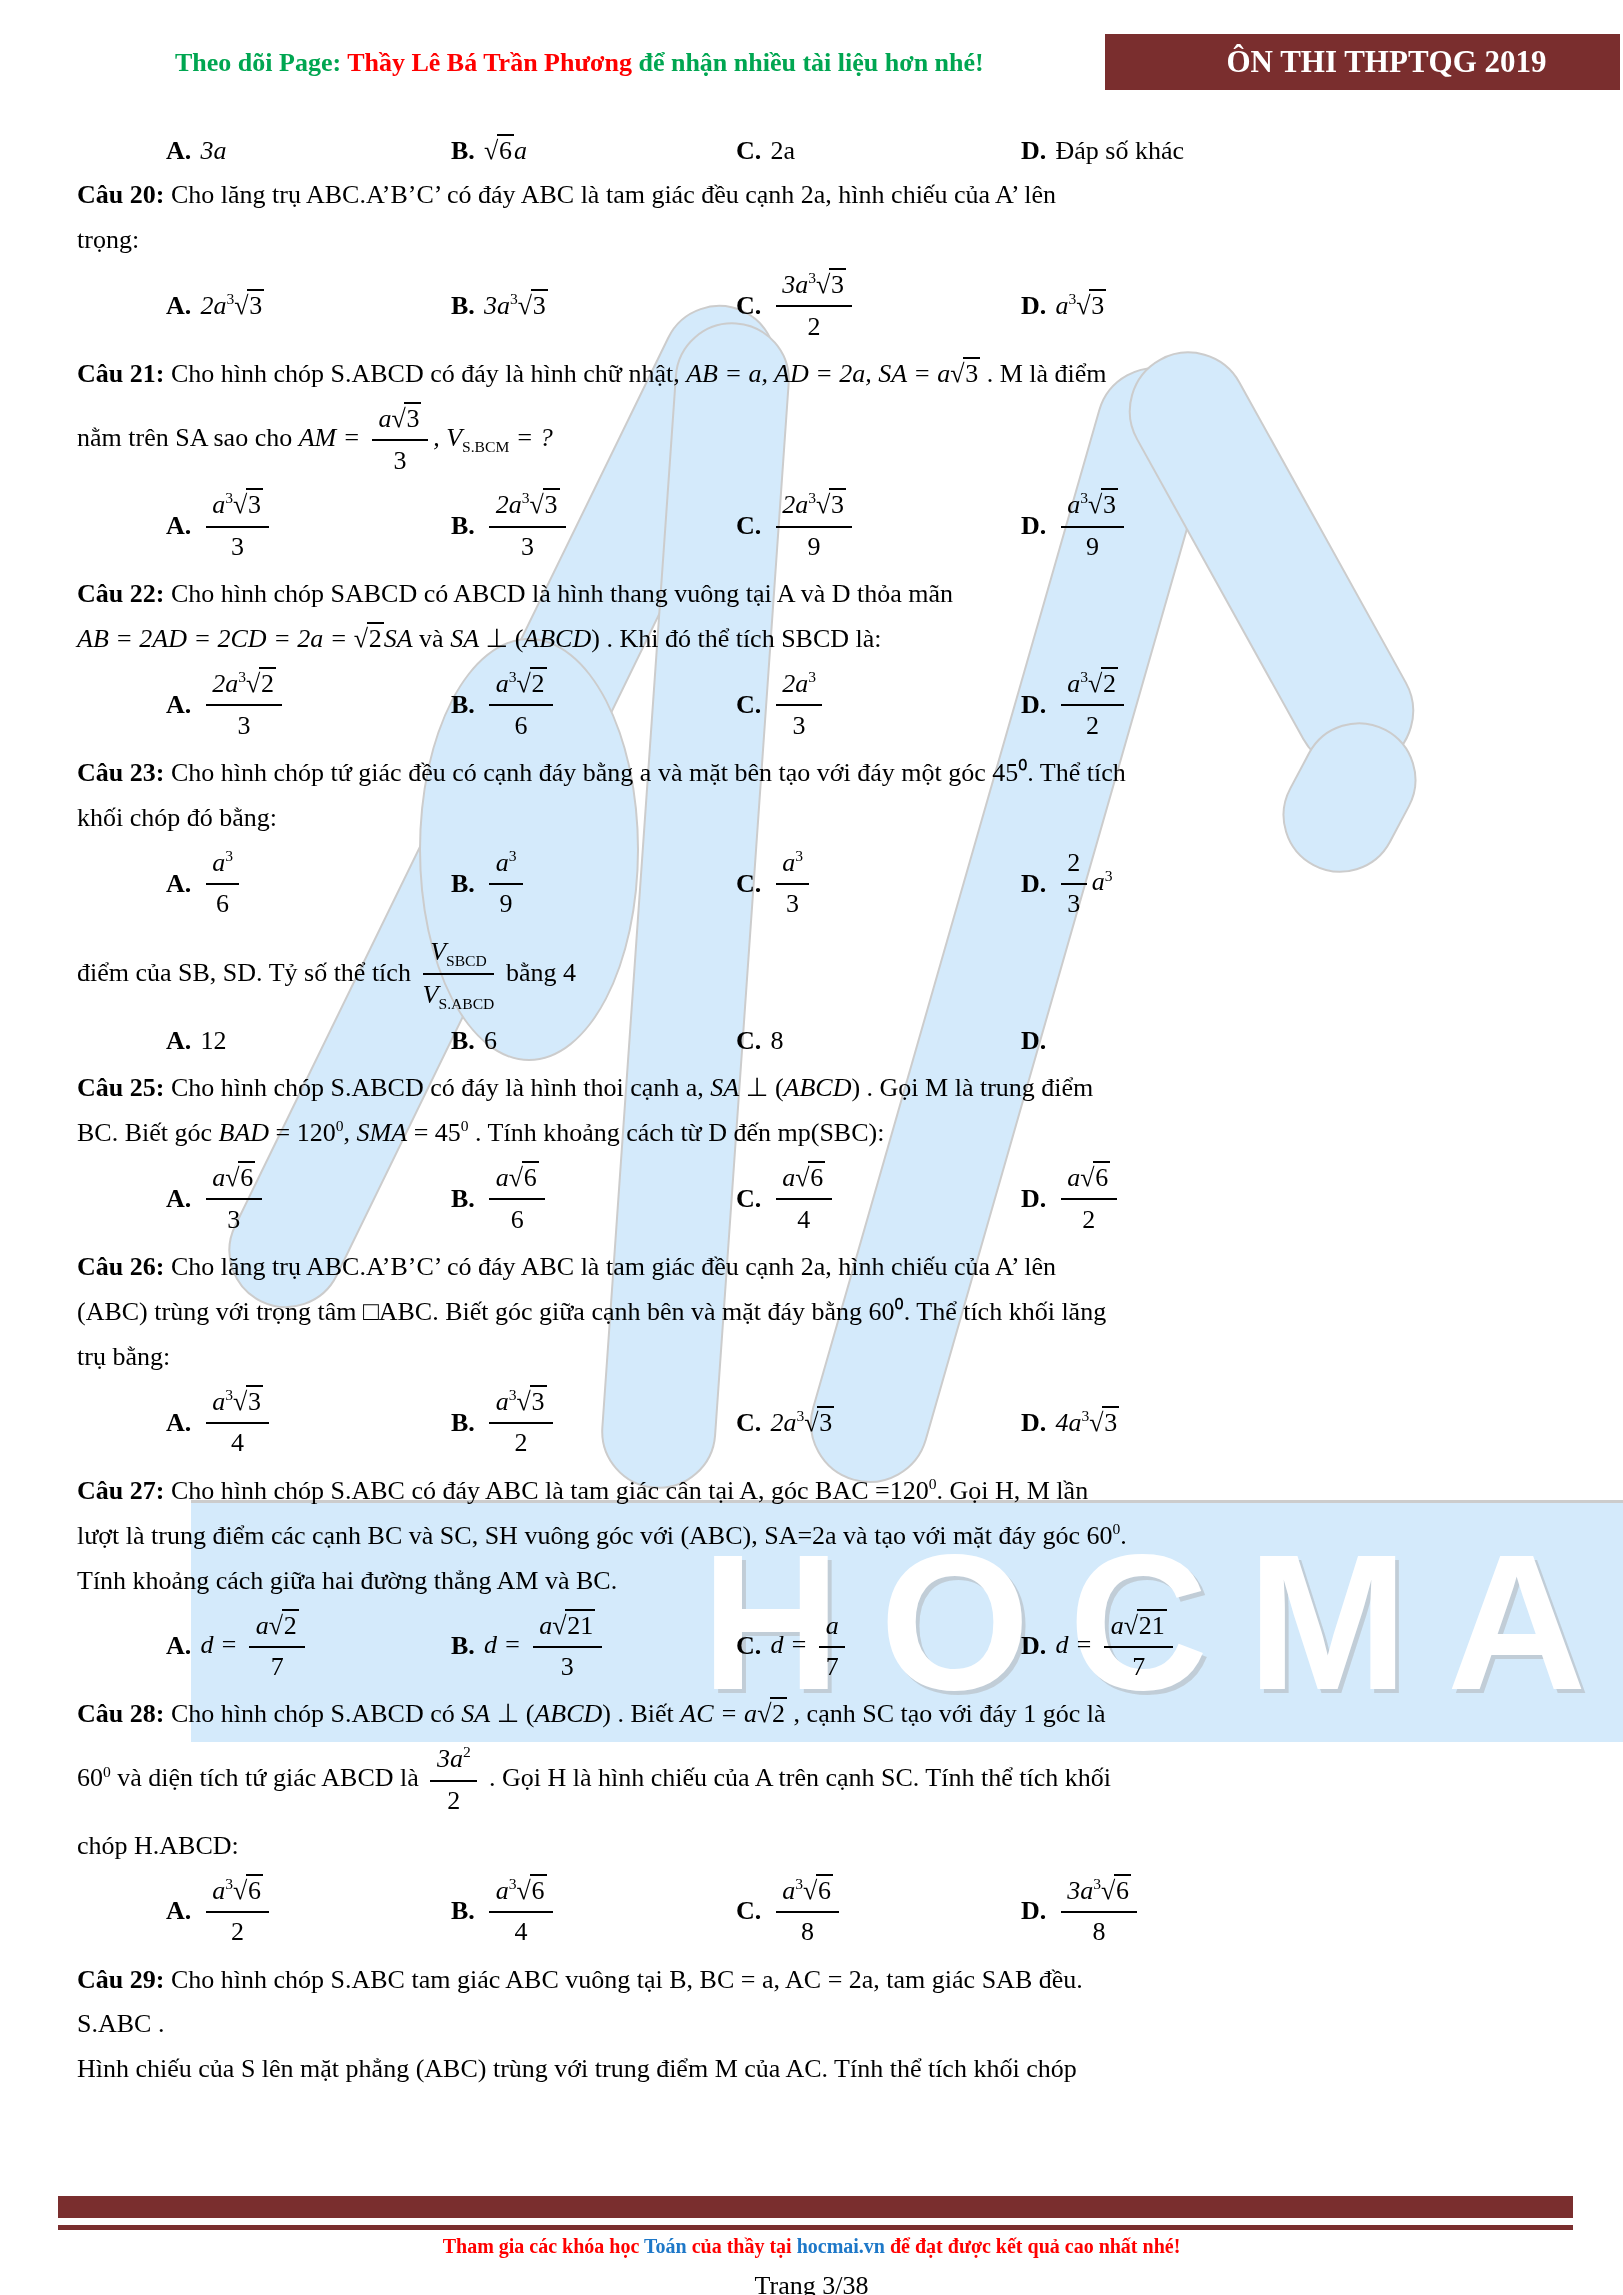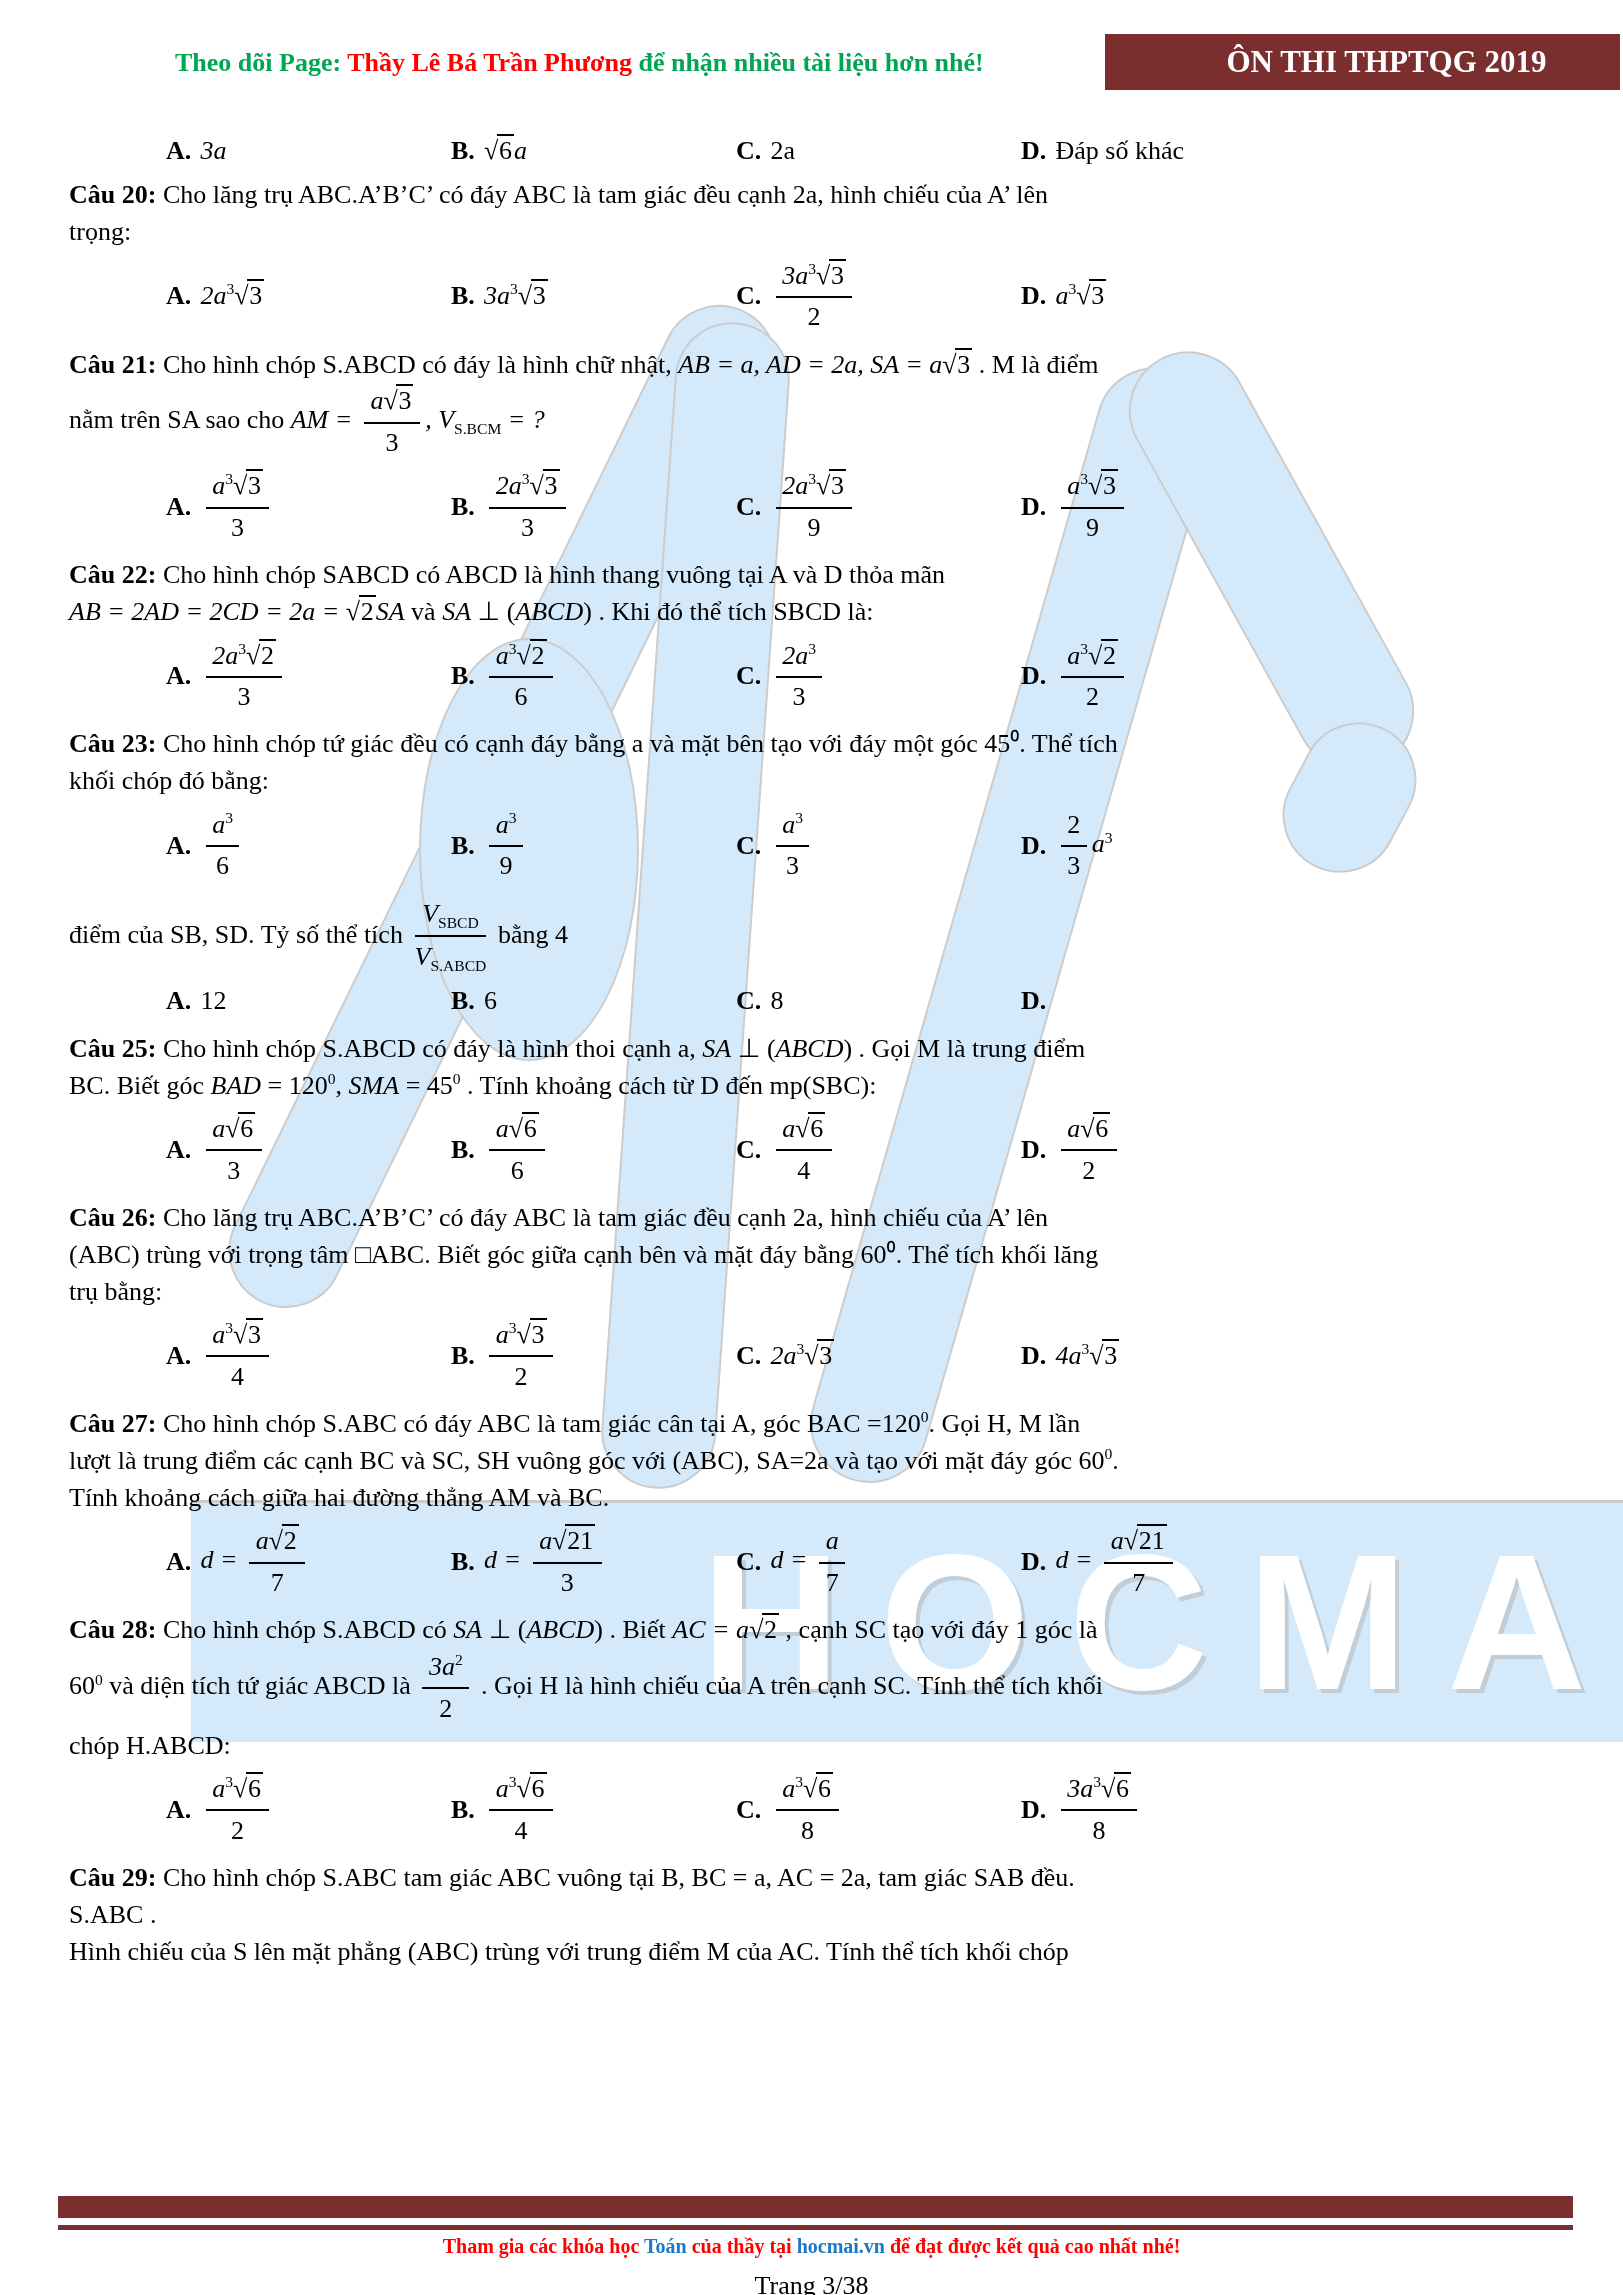--- a/index.html
+++ b/index.html
@@ -19,21 +19,21 @@
   
   .hdr{position:absolute;z-index:2;left:0;top:0;width:100%;}
   .hdr-left{position:absolute;left:175px;top:48px;font-size:26px;font-weight:bold;white-space:nowrap;}
   .hdr-left .g{color:#00a651;} .hdr-left .r{color:#ff0000;}
   .hdr-box{position:absolute;left:1105px;top:34px;width:467px;height:56px;background:#7a2e2e;
            color:#fff;font-weight:bold;font-size:31px;display:flex;align-items:center;justify-content:center;padding-left:48px;}
   
   .content{position:absolute;z-index:1;left:69px;top:126px;width:1500px;
            font-size:26px;line-height:1.42;}
   .q{margin-bottom:10.5px;}
-  .q p{margin:0;white-space:nowrap;}
+  .q p{margin:8px;white-space:nowrap;}
   .qlabel{font-weight:bold;}
   .optrow{display:flex;align-items:center;padding-left:97px;margin:6.5px 0 7.9px 0;}
   .opt{width:285px;display:flex;align-items:center;}
   .opt:last-child{width:auto;flex:1;}
   .letter{font-weight:bold;margin-right:9.2px;}
   
   .frac{display:inline-flex;flex-direction:column;text-align:center;vertical-align:middle;margin:0 5.2px;}
   .frac .num{border-bottom:2.6px solid #000;padding:0 6.5px 1.3px 6.5px;}
   .frac .den{padding-top:1.3px;}
   sup{font-size:0.60em;} sub{font-size:0.60em;}

